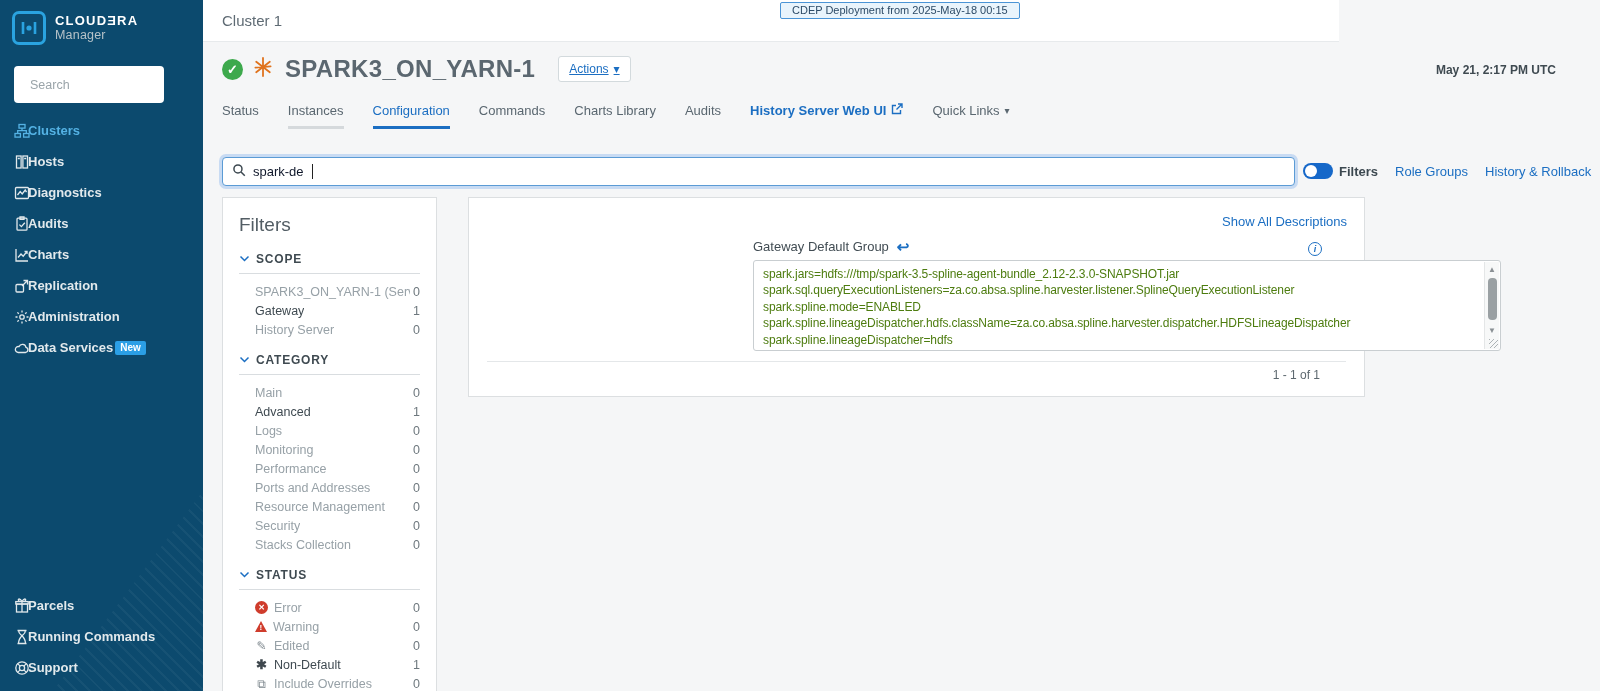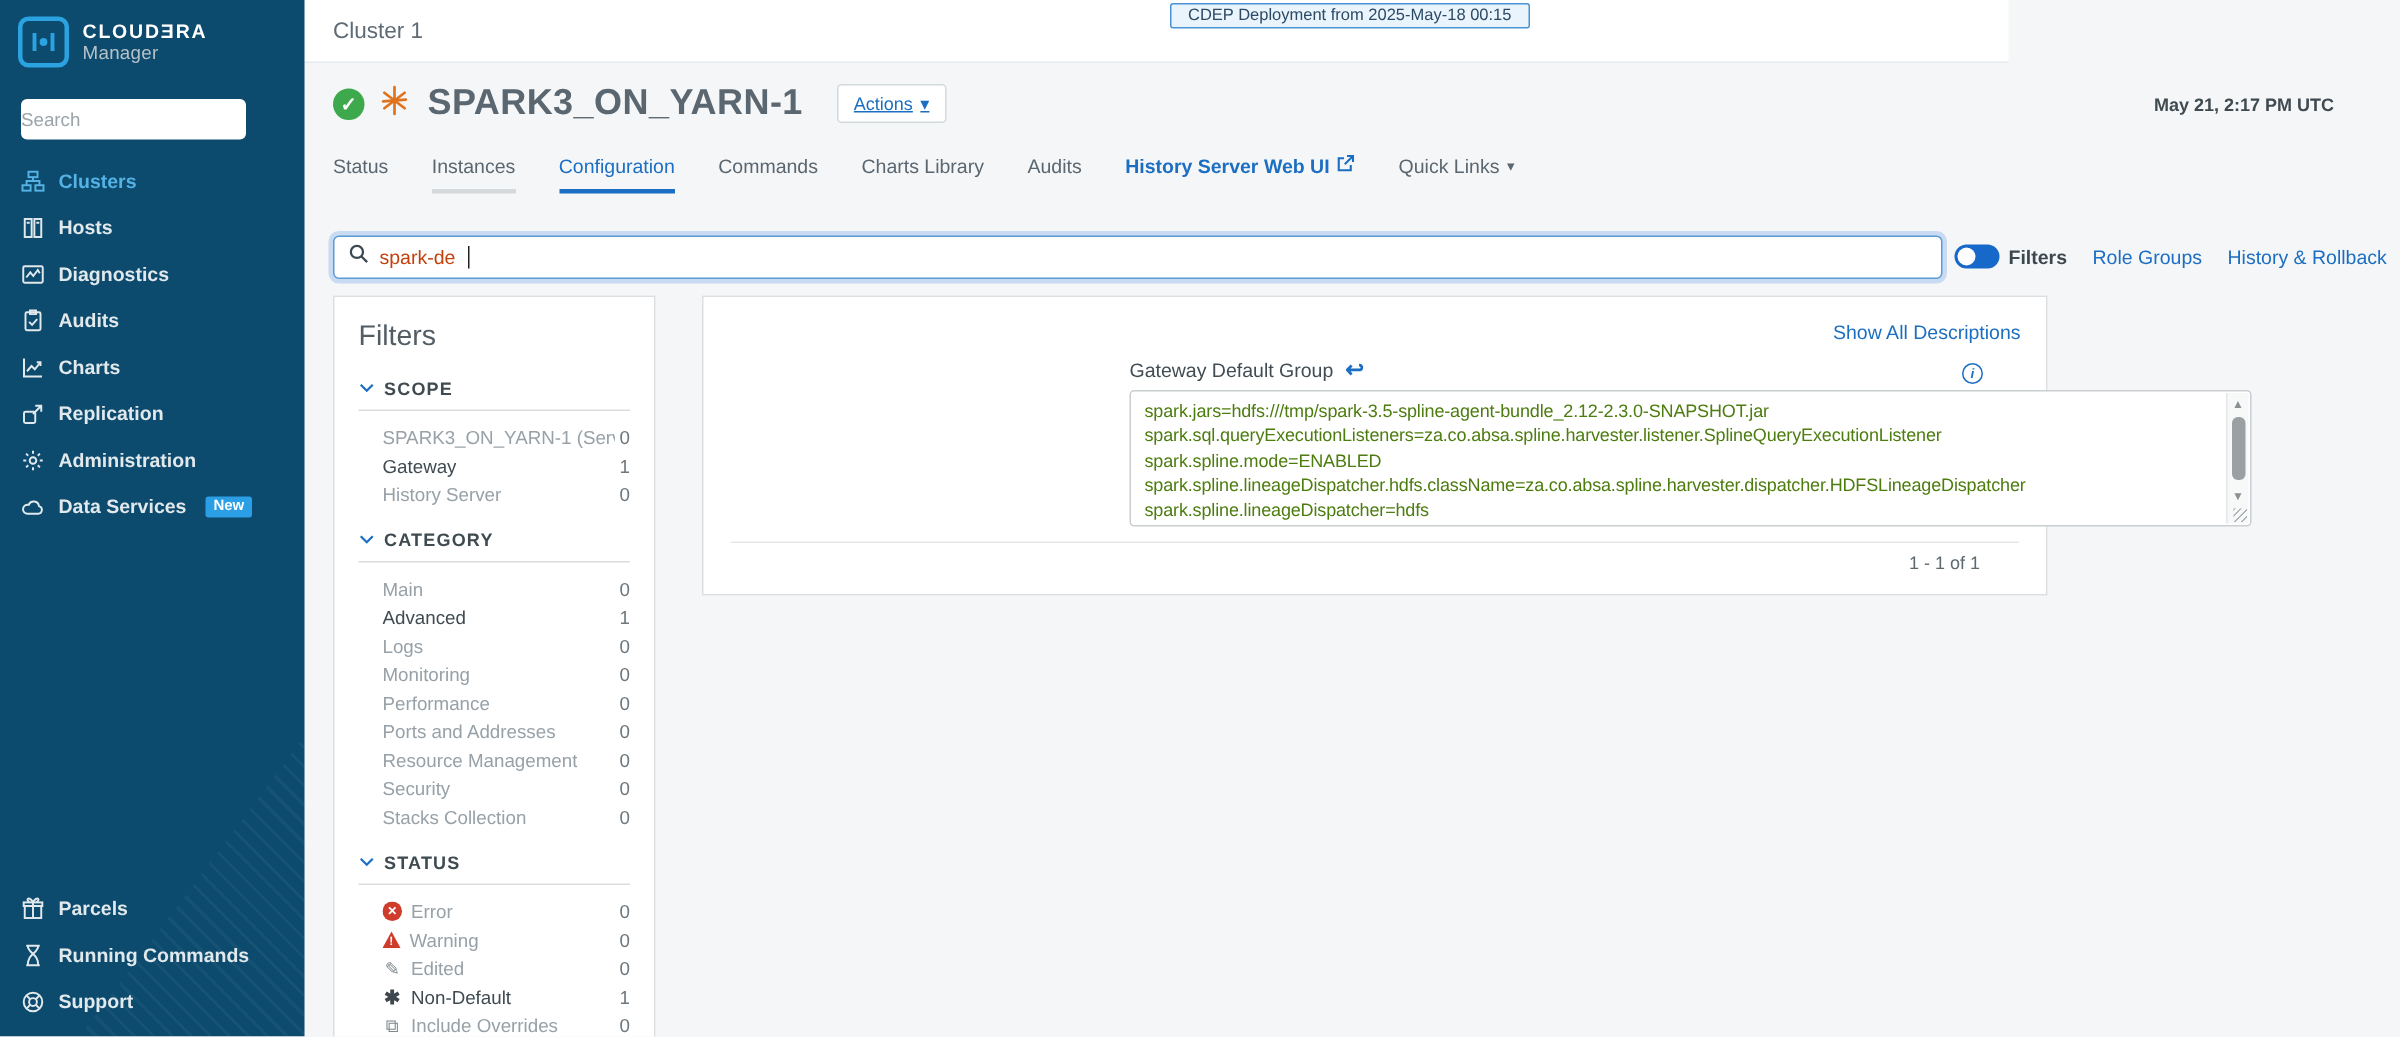--- a/index.html
+++ b/index.html
@@ -11,23 +11,23 @@
   
   .sidebar { position:absolute; left:0; top:0; width:203px; height:691px; background:#0c4a6e; z-index:5; }
   .sidebar .pattern { position:absolute; right:0; bottom:0; width:150px; height:200px;
      background:repeating-linear-gradient(45deg, transparent 0 7px, rgba(255,255,255,.045) 7px 9px);
      clip-path:polygon(100% 0, 100% 100%, 0 100%); }
   .brand { display:flex; align-items:center; gap:9px; padding:11px 12px; }
   .brand-box { width:34px; height:34px; border:3px solid #2aa3e0; border-radius:7px; display:flex; align-items:center; justify-content:center; }
   .brand-name { color:#fff; font-size:13px; font-weight:bold; letter-spacing:1.2px; line-height:1.15; }
   .brand-sub { color:#b6c2c8; font-size:12.5px; letter-spacing:.2px; }
   .side-search { margin:10px 14px 12px; }
-  .side-search input { width:150px; height:27px; border:none; border-radius:4px; padding:0 0; font-size:12.5px; font-family:"Liberation Sans",sans-serif; color:#333; outline:none; }
+  .side-search input { width:150px; height:37px; border:none; border-radius:4px; padding:0 16px; font-size:12.5px; font-family:"Liberation Sans",sans-serif; color:#333; outline:none; }
   .side-search input::placeholder { color:#9aa4a9; }
-  .nav-item { display:flex; align-items:center; gap:11px; padding:8px 15px; color:#e2e9ec; font-size:13px; font-weight:600; cursor:pointer; }
+  .nav-item { display:flex; align-items:center; padding:8px 15px; color:#e2e9ec; font-size:13px; font-weight:600; cursor:pointer; }
   .nav-item.active { color:#54b2e4; }
   .nav-item svg { flex:0 0 auto; }
   .badge-new { background:#2b9fe6; color:#fff; font-size:10px; font-weight:bold; border-radius:2px; padding:1.5px 5px; margin-left:2px; }
   .nav-bottom { position:absolute; left:0; bottom:8px; width:100%; }
 
   
   .topstrip { position:absolute; left:203px; top:0; width:1136px; height:42px; background:#fff; border-bottom:1px solid #e7eaec; }
   .breadcrumb { position:absolute; left:19px; top:12px; font-size:15px; color:#5f6b74; }
   .banner { position:absolute; left:780px; top:2px; height:17px; background:#e9f4fc; border:1px solid #4a94d6; border-radius:2px; font-size:11px; color:#2c4a66; line-height:15px; padding:0 11px; white-space:nowrap; }
 
@@ -39,21 +39,21 @@
 
   
   .tabs { position:absolute; left:222px; top:103px; display:flex; gap:29px; }
   .tab { font-size:13px; color:#5a6770; padding-bottom:8px; border-bottom:3px solid transparent; cursor:pointer; white-space:nowrap; display:flex; align-items:center; gap:5px; }
   .tab.hovered { border-bottom-color:#d5d9dc; }
   .tab.active { color:#1b6ec2; border-bottom-color:#1b6ec2; }
   .tab .caret { font-size:10px; color:#5a6770; }
 
   
   .cfg-search { position:absolute; left:222px; top:157px; width:1073px; height:29px; background:#fff; border:1px solid #5b9bd5; border-radius:4px; box-shadow:0 0 0 3px rgba(96,156,236,.3); display:flex; align-items:center; padding:0 9px; gap:7px; cursor:text; }
-  .cfg-search .qtext { font-size:13px; color:#c2410c; }
+  .cfg-search .qtext { font-size:13px; color:#0f172a; }
   .caret-bar { display:inline-block; width:1px; height:15px; background:#222; margin-left:1px; vertical-align:middle; }
   .filter-controls { position:absolute; left:1303px; top:163px; display:flex; align-items:center; gap:17px; white-space:nowrap; }
   .toggle { width:30px; height:16px; border-radius:9px; background:#1668c9; position:relative; cursor:pointer; }
   .toggle .knob { position:absolute; left:2px; top:2px; width:12px; height:12px; border-radius:50%; background:#fff; }
   .toggle-label { font-size:13px; font-weight:bold; color:#3c4850; margin-left:-11px; }
   .ctrl-link { font-size:13px; color:#1b6ec2; }
 
   
   .filters-card { position:absolute; left:222px; top:197px; width:215px; background:#fff; border:1px solid #dcdfe1; padding:16px 16px 18px; }
   .filters-title { font-size:19px; color:#525d64; font-weight:400; margin-bottom:16px; }

